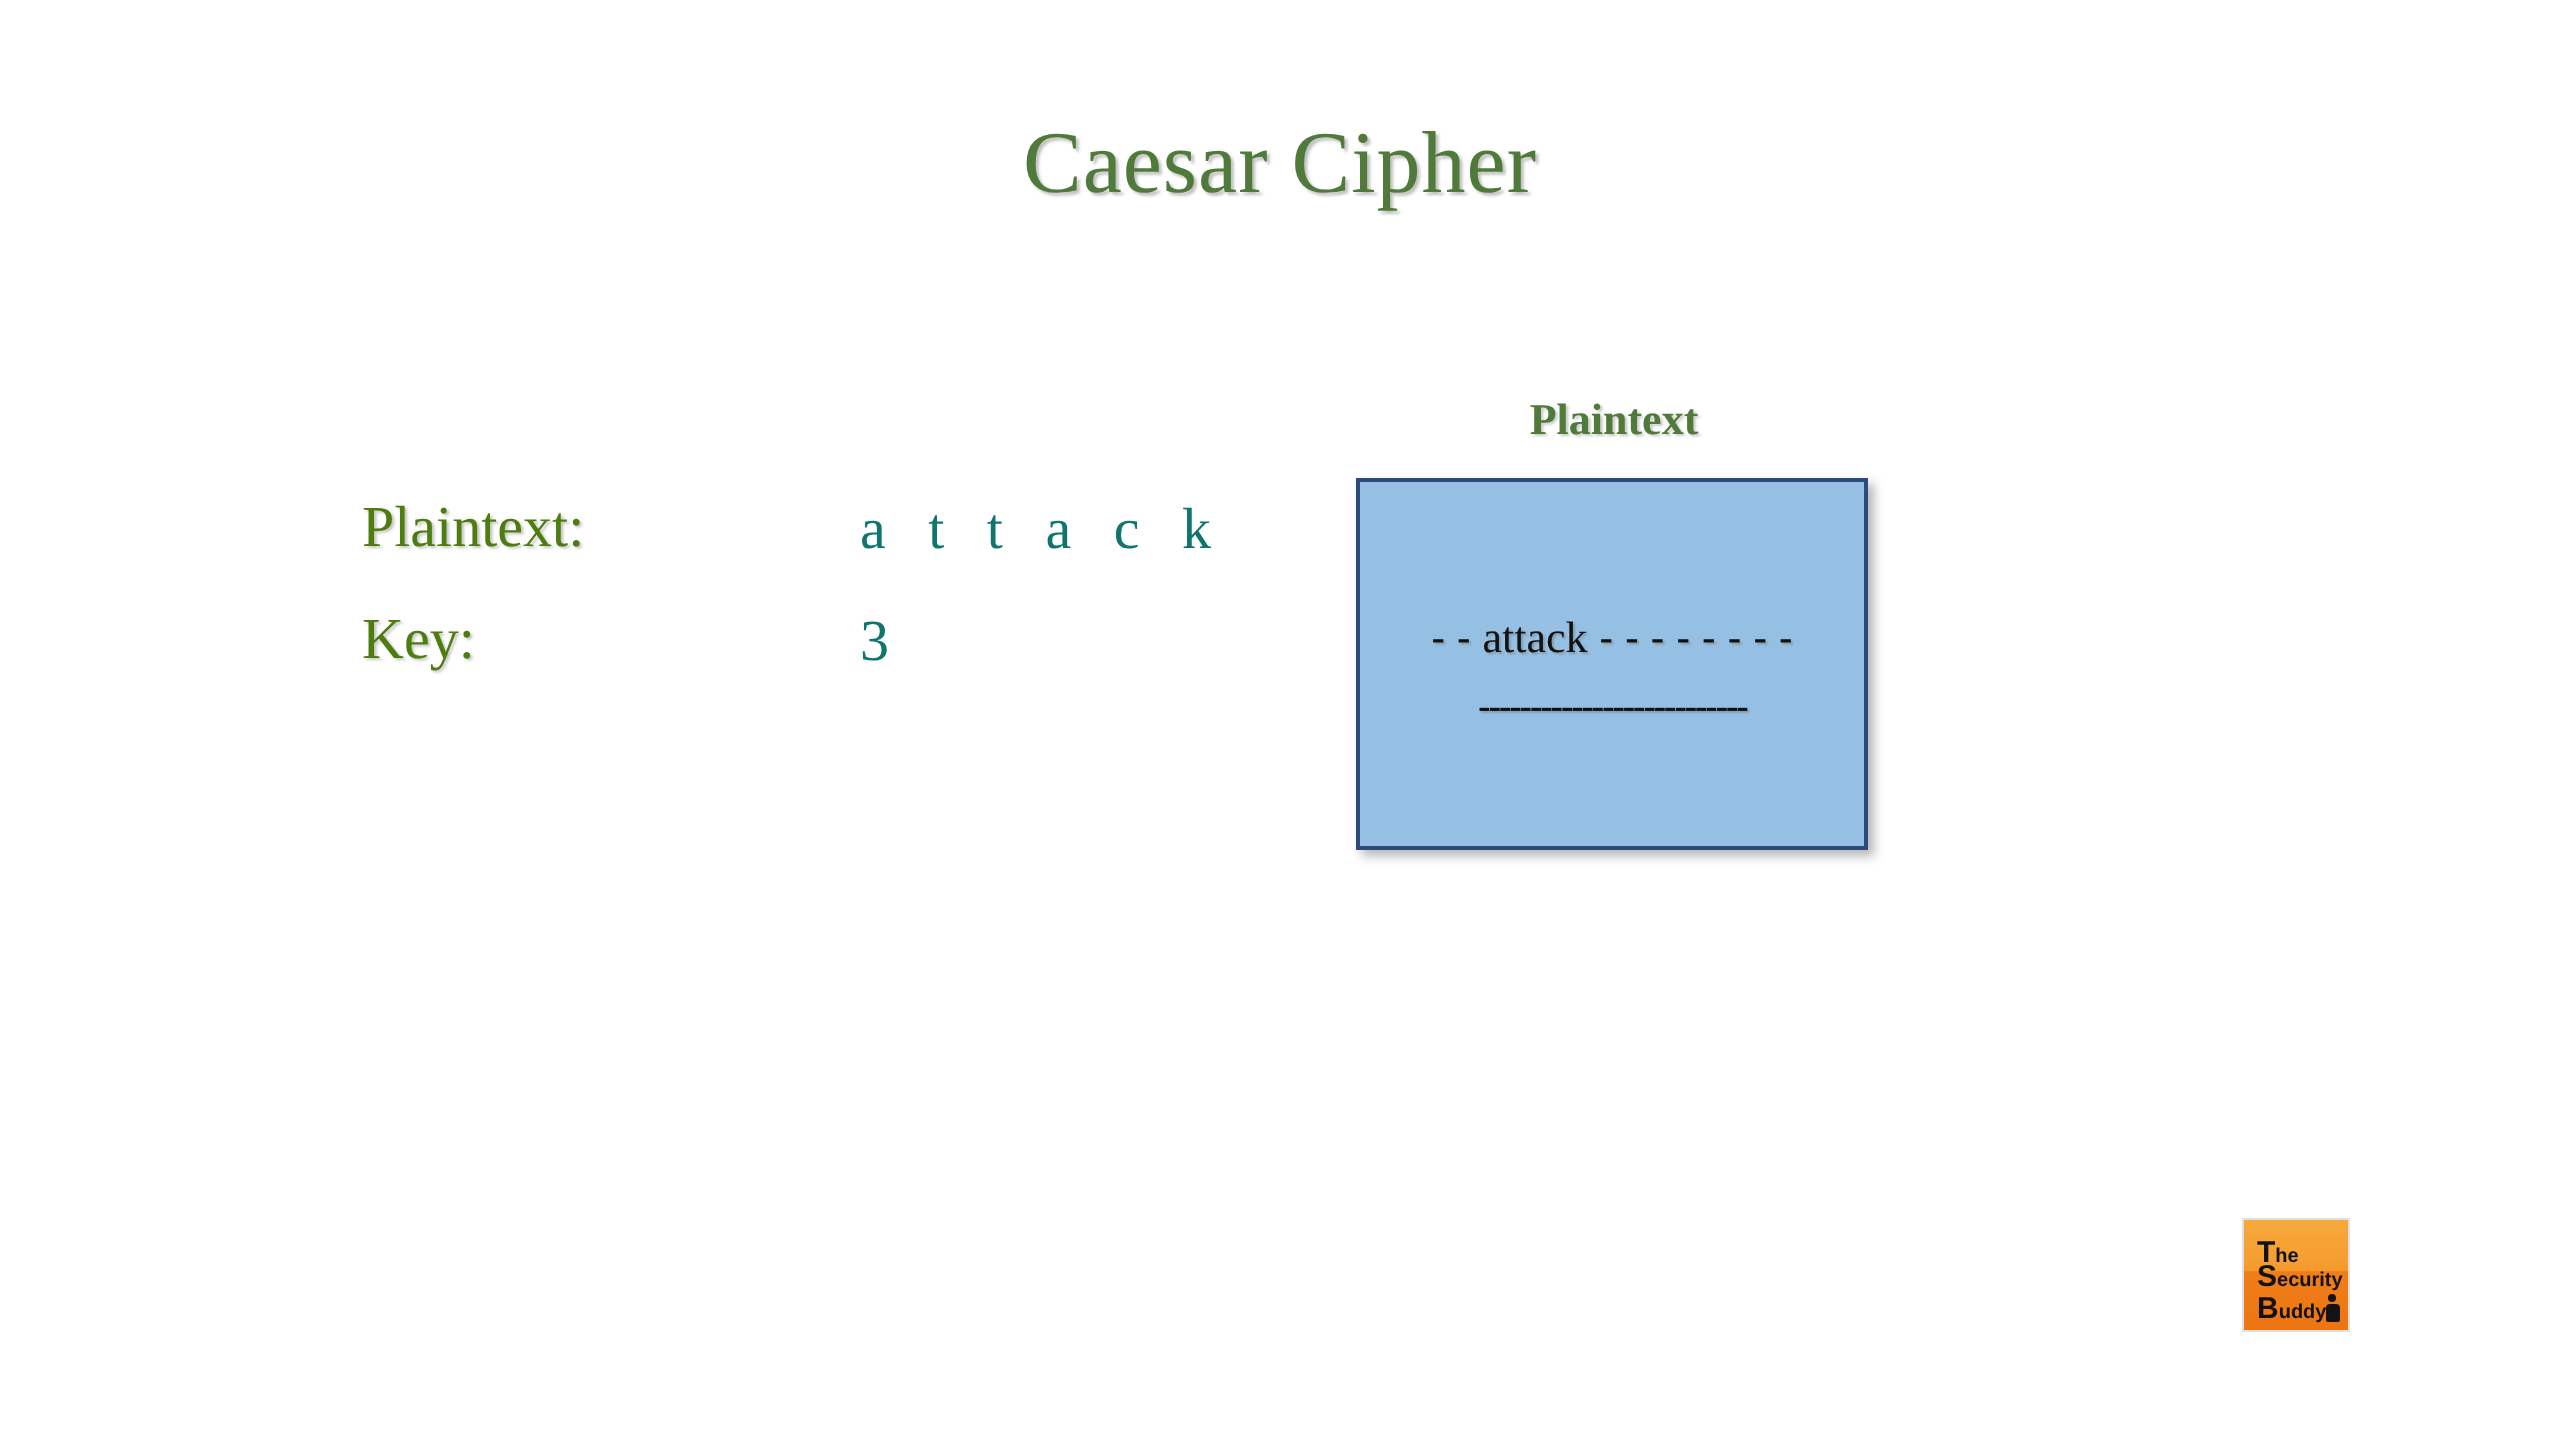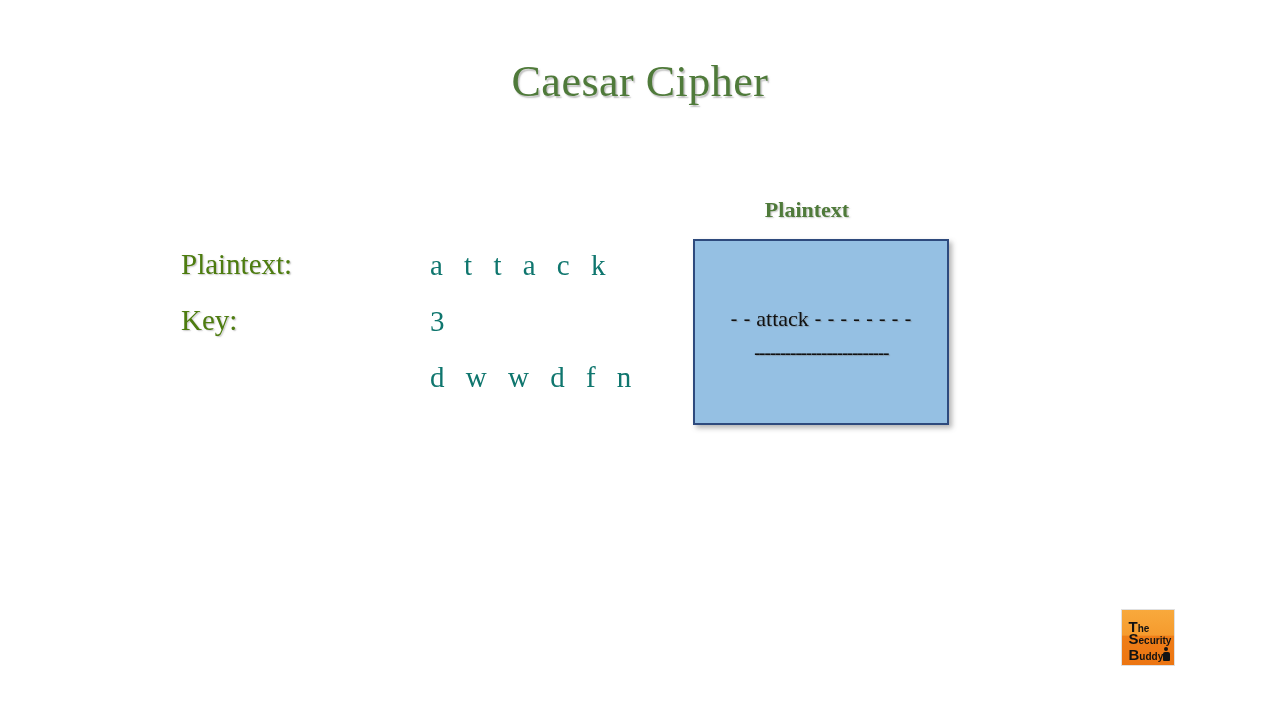--- a/index.html
+++ b/index.html
@@ -89,21 +89,21 @@
     text-align: center;
     font-family: "Liberation Serif", serif;
     font-weight: bold;
     font-size: 22px;
     line-height: 30px;
     color: #4f7a3a;
     text-shadow: 1.2px 1.2px 1.4px rgba(150,150,150,0.5);
   }
   .plain-box {
     position: absolute;
-    left: 16px;
+    left: 1px;
     top: 44px;
     width: 252px;
     height: 182px;
     background: #95c0e3;
     border: 2px solid #2e4a7d;
     box-shadow: 3px 3px 5px rgba(90,90,90,0.45);
     box-sizing: content-box;
   }
   .box-lines {
     position: absolute;
@@ -212,21 +212,20 @@
       <span class="info-label">Plaintext:</span>
       <span class="info-value">a t t a c k</span>
     </div>
 
     <div class="info-row">
       <span class="info-label">Key:</span>
       <span class="info-value tight">3</span>
     </div>
 
     <div class="info-row">
-      <span class="info-value">d w w d f n</span>
     </div>
 
   </div>
 
   <div class="diagram">
     <div class="diagram-caption">Plaintext</div>
     <div class="plain-box">
       <div class="box-lines">
         <div class="dash-line"><span>- - </span><span class="word">attack</span><span> - - - - - - - -</span></div>
         <div class="dash-line second">--------------------------</div>

